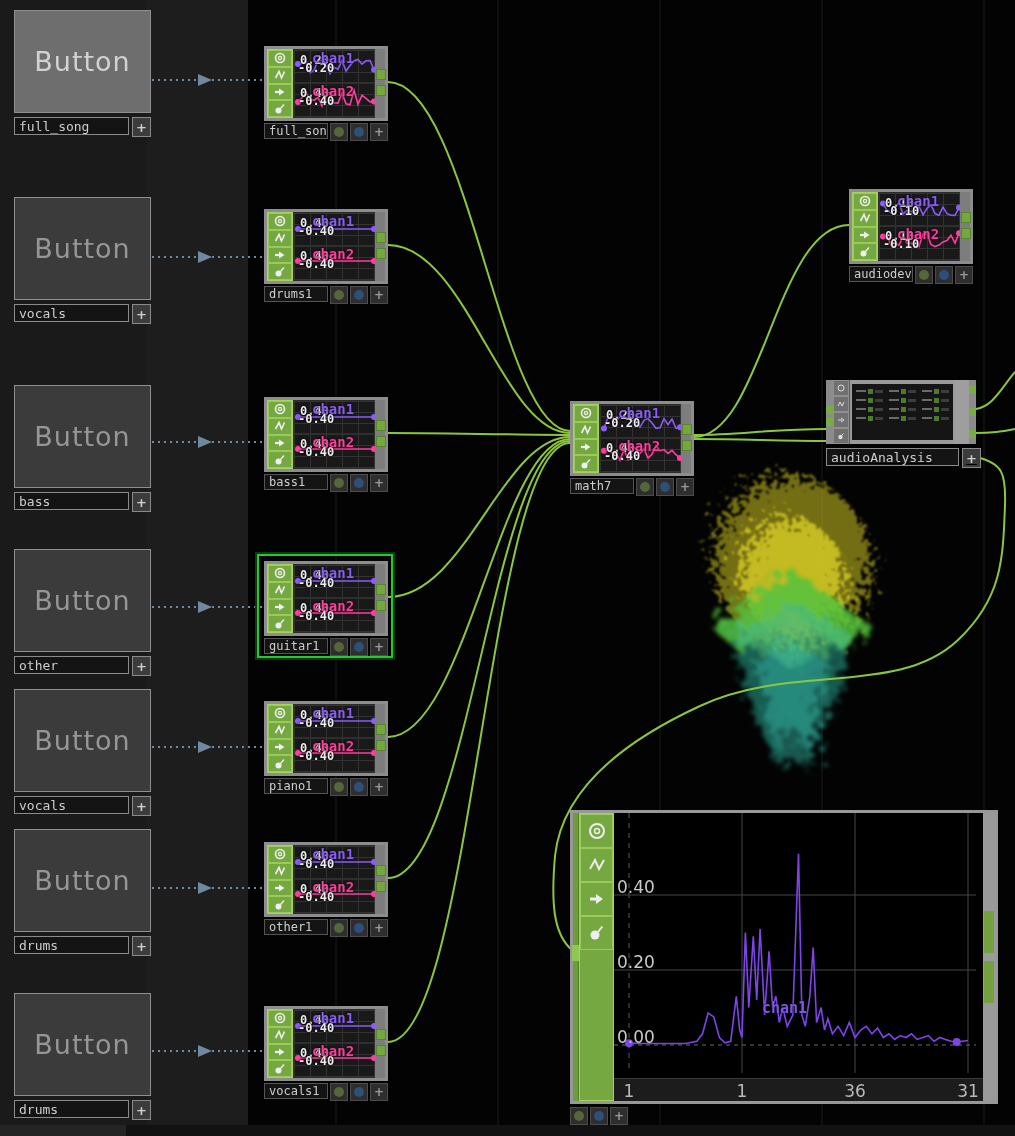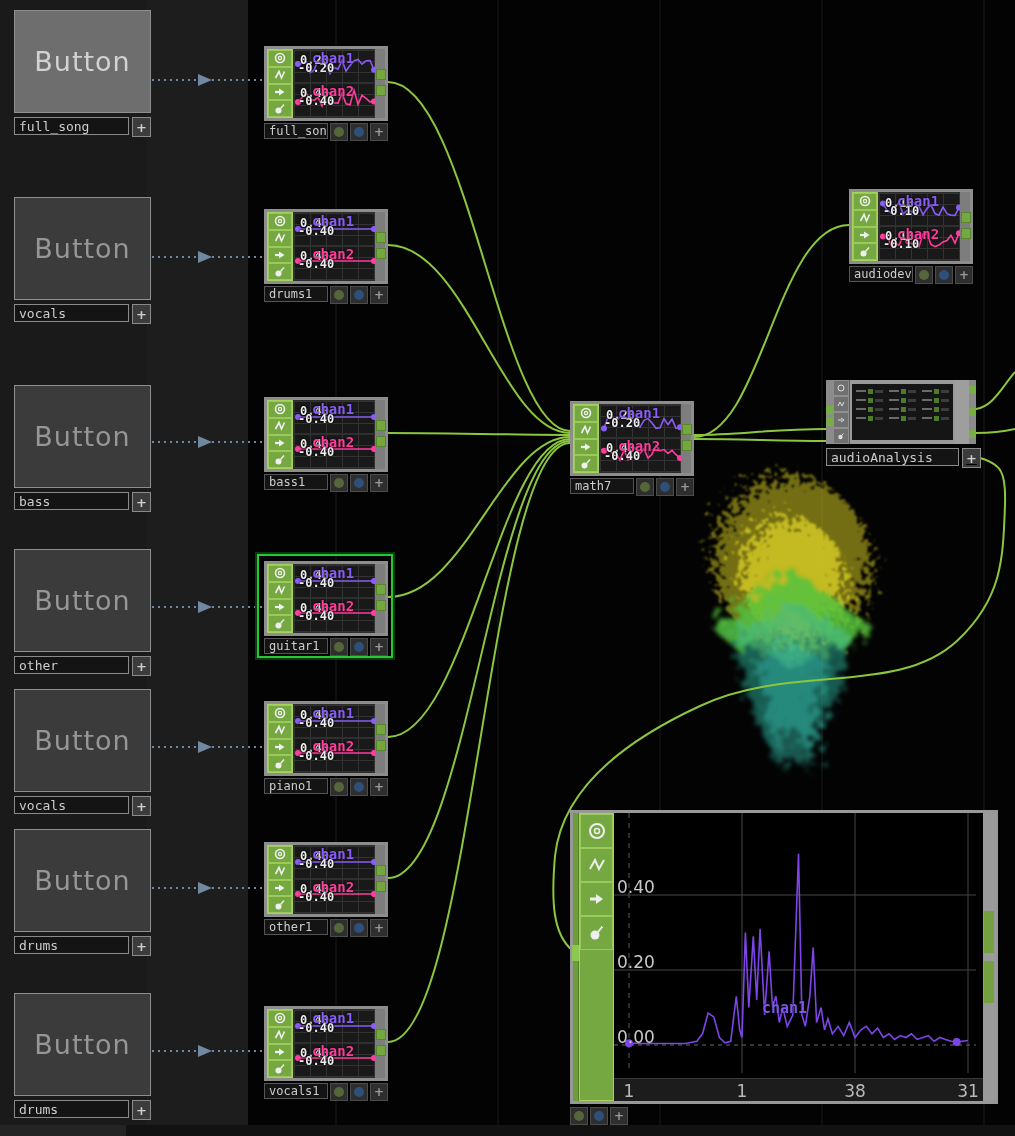--- a/index.html
+++ b/index.html
@@ -1038,21 +1038,21 @@
             <circle cx="15" cy="230.125" r="4" fill="#7d45e8"></circle>
             <circle cx="342.7" cy="229" r="4" fill="#7d45e8"></circle>
           </svg>
         <span class="n2-ylab" id="ylab0" style="top: 84px;">0.40</span>
         <span class="n2-ylab" id="ylab1" style="top: 159px;">0.20</span>
         <span class="n2-ylab" id="ylab2" style="top: 234px; text-align: right;">0.00</span>
         <span class="n2-chan" id="n2chan" style="left: 148px; top: 186px;">chan1</span>
         <div class="n2-xstrip">
           <span class="n2-xtick" id="xt0" style="left: 15px;">1</span>
           <span class="n2-xtick" id="xt1" style="left: 128px;">1</span>
-          <span class="n2-xtick" id="xt2" style="left: 241px;">38</span>
+          <span class="n2-xtick" id="xt2" style="left: 241px;">36</span>
           <span class="n2-xtick" id="xt3" style="left: 354px;">31</span>
         </div>
       </div>
       <div class="n2-outstrip">
         <div class="n2-outnub" style="top:98px"></div>
         <div class="n2-outnub" style="top:148px"></div>
       </div>
     </div>
     <div class="label-row" style="width:428px">
       <div class="mini-btn">

